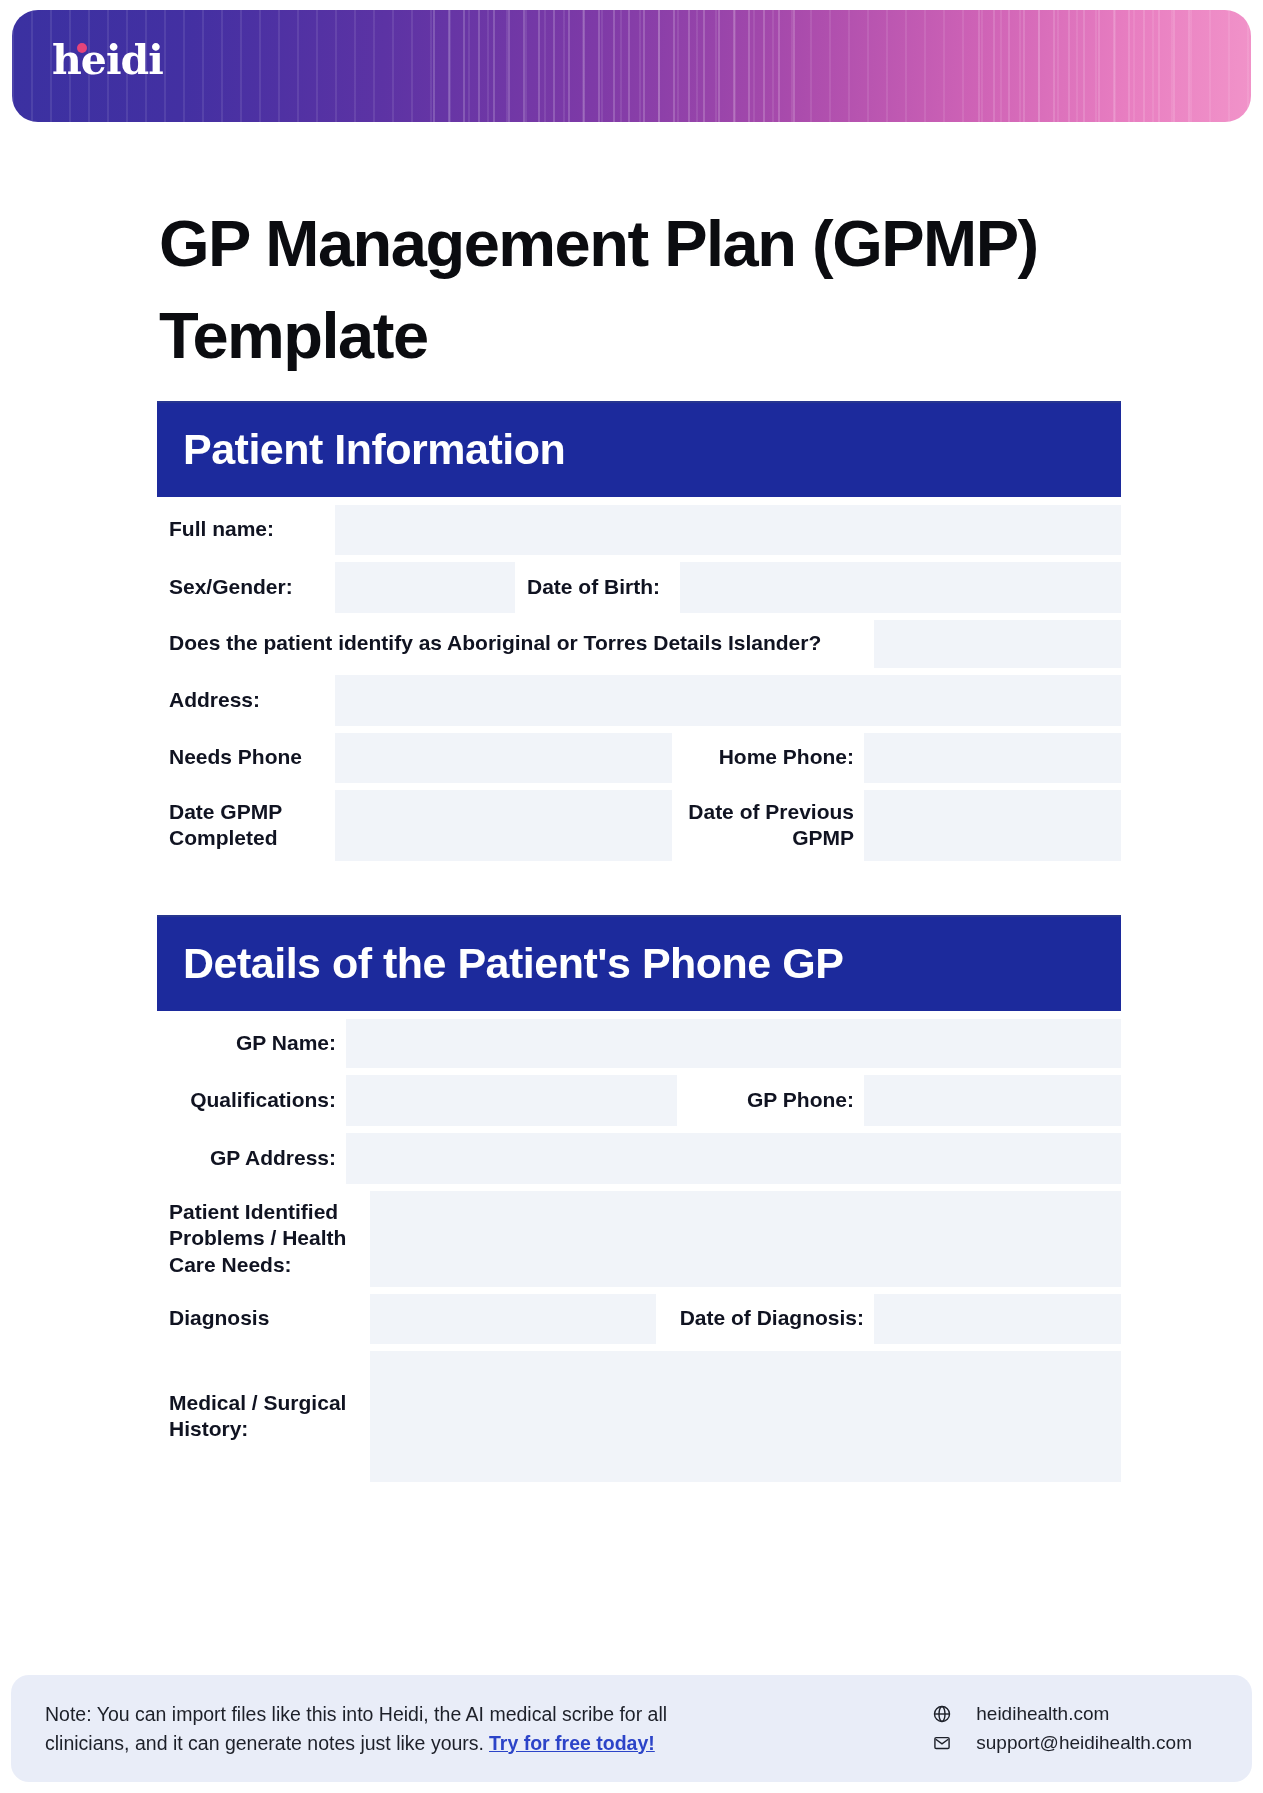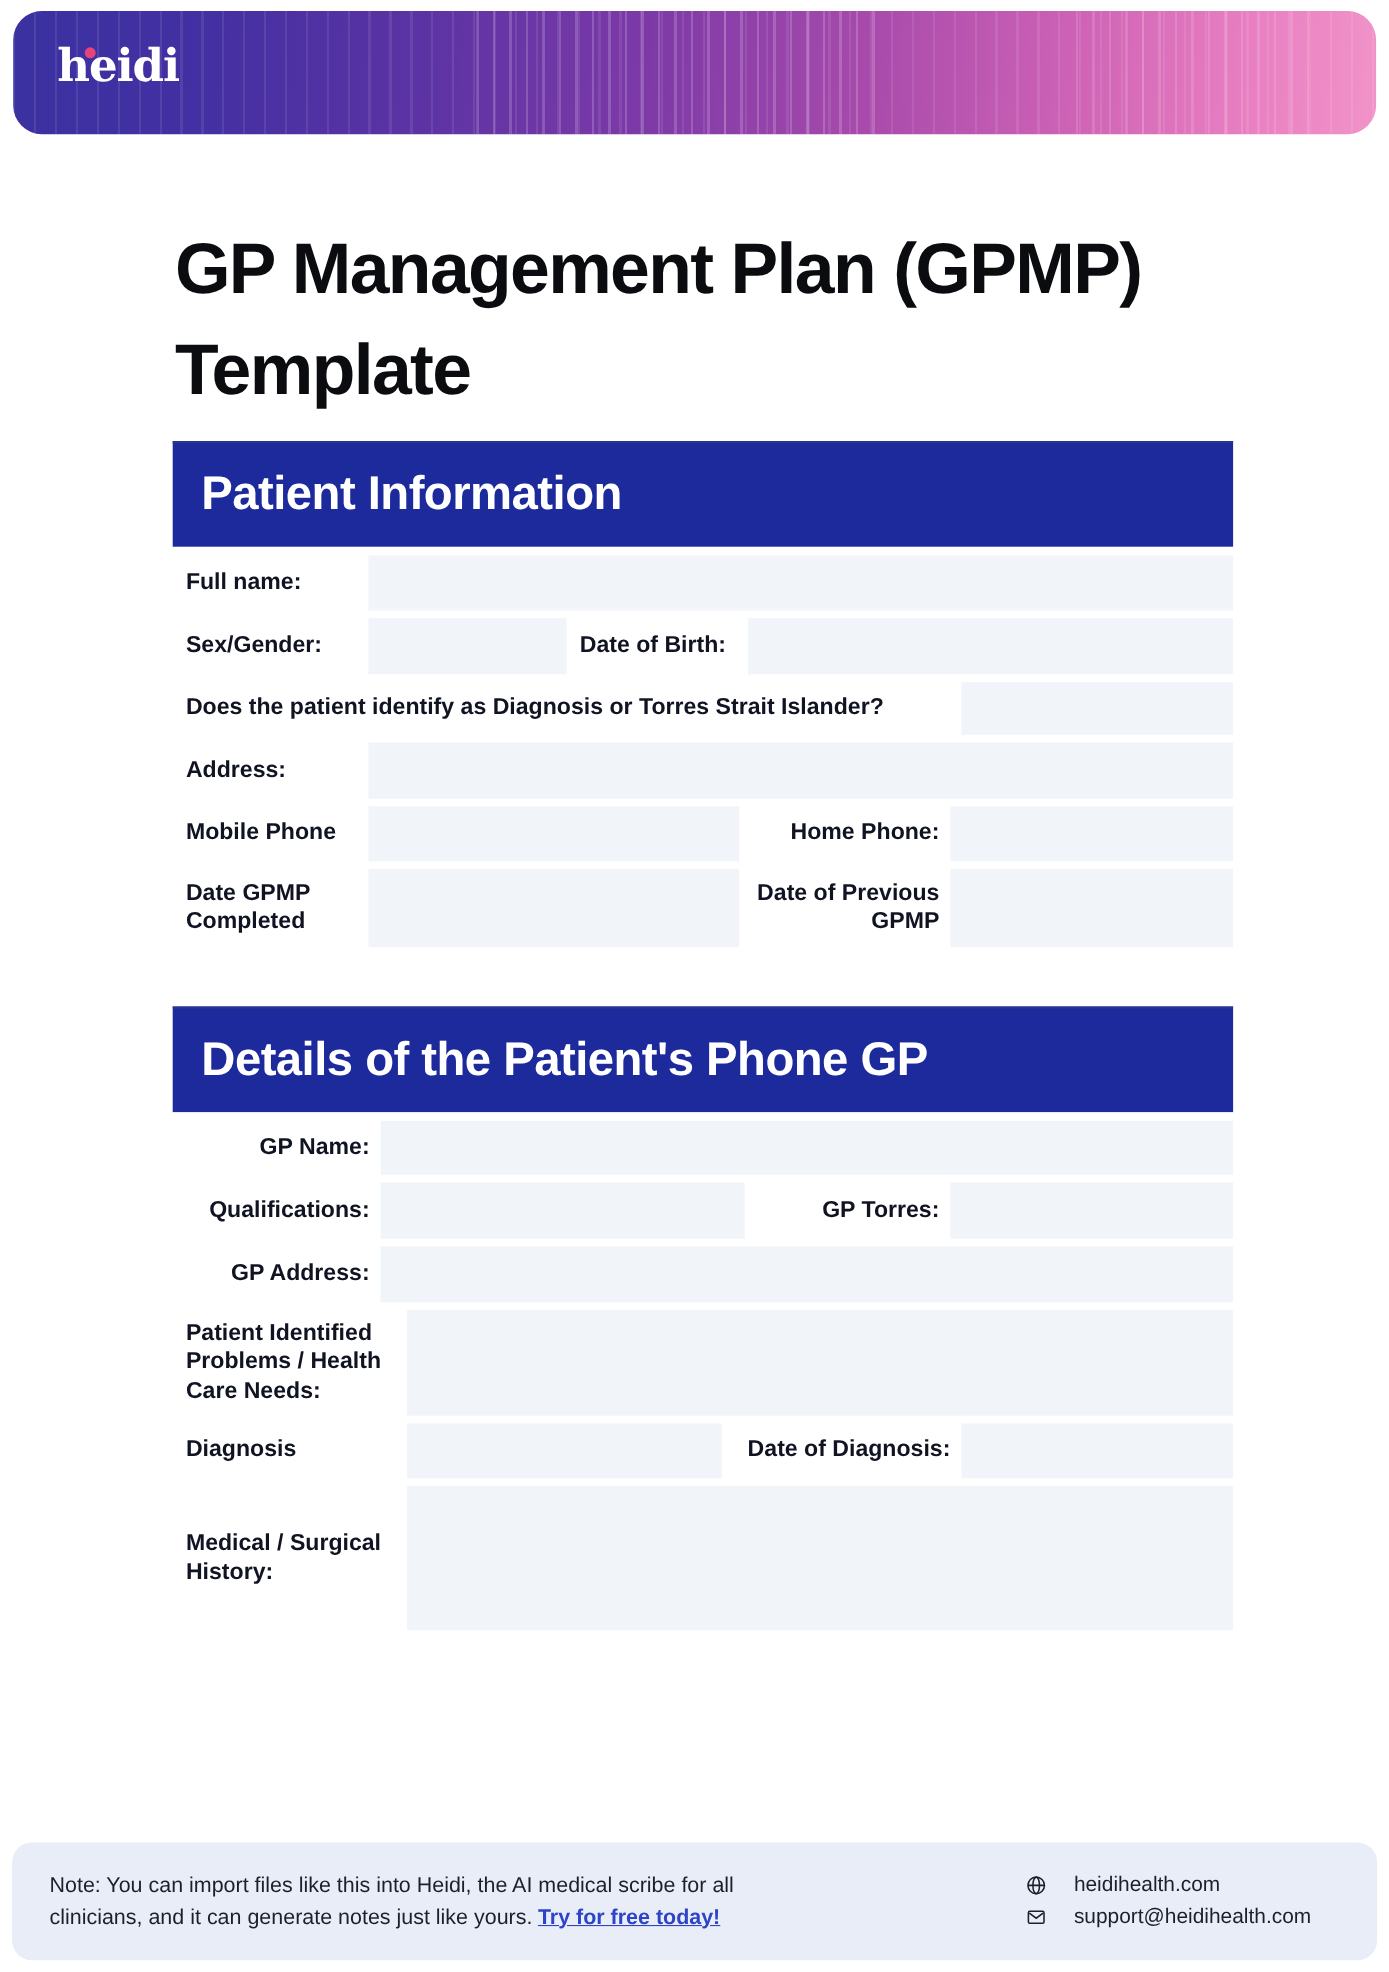--- a/index.html
+++ b/index.html
@@ -133,31 +133,31 @@
   </div>
 
   <div class="row">
     <div class="lbl lbl-pi">Sex/Gender:</div>
     <div class="box w180" style="height:51px;"></div>
     <div class="lbl lbl-mid">Date of Birth:</div>
     <div class="box grow" style="height:51px;"></div>
   </div>
 
   <div class="row">
-    <div class="lbl lbl-flex">Does the patient identify as Diagnosis or Torres Strait Islander?</div>
+    <div class="lbl lbl-flex">Does the patient identify as Aboriginal or Torres Details Islander?</div>
     <div class="box w247 h48"></div>
   </div>
 
   <div class="row">
     <div class="lbl lbl-pi">Address:</div>
     <div class="box grow" style="height:51px;"></div>
   </div>
 
   <div class="row">
-    <div class="lbl lbl-pi">Mobile Phone</div>
+    <div class="lbl lbl-pi">Needs Phone</div>
     <div class="box w337"></div>
     <div class="lbl lbl-right">
       <span class="inner">Home Phone:</span>
     </div>
     <div class="box w257"></div>
   </div>
 
   <div class="row">
     <div class="lbl lbl-pi">Date GPMP Completed</div>
     <div class="box w337 h71"></div>
@@ -173,21 +173,21 @@
 
   <div class="row">
     <div class="lbl lbl-gp">GP Name:</div>
     <div class="box grow" style="height:49px;"></div>
   </div>
 
   <div class="row">
     <div class="lbl lbl-gp">Qualifications:</div>
     <div class="box w331" style="height:51px;"></div>
     <div class="lbl lbl-right">
-      <span class="inner">GP Torres:</span>
+      <span class="inner">GP Phone:</span>
     </div>
     <div class="box w257" style="height:51px;"></div>
   </div>
 
   <div class="row">
     <div class="lbl lbl-gp">GP Address:</div>
     <div class="box grow" style="height:51px;"></div>
   </div>
 
 

